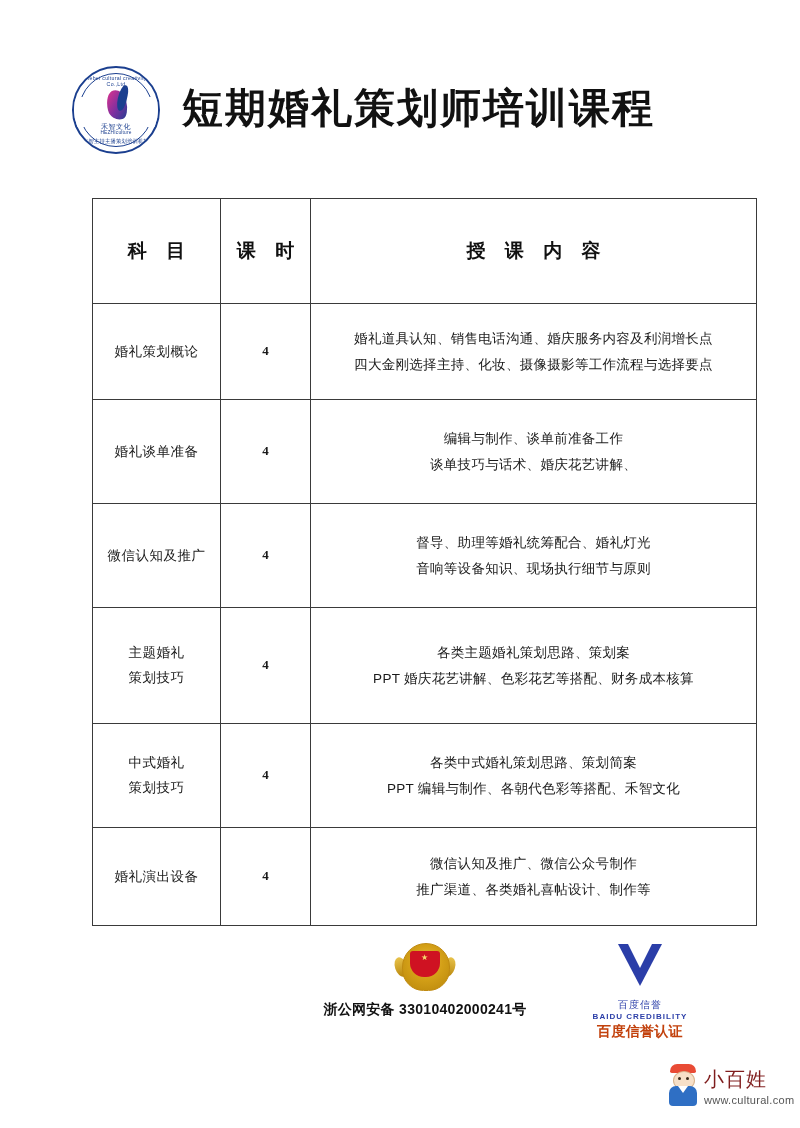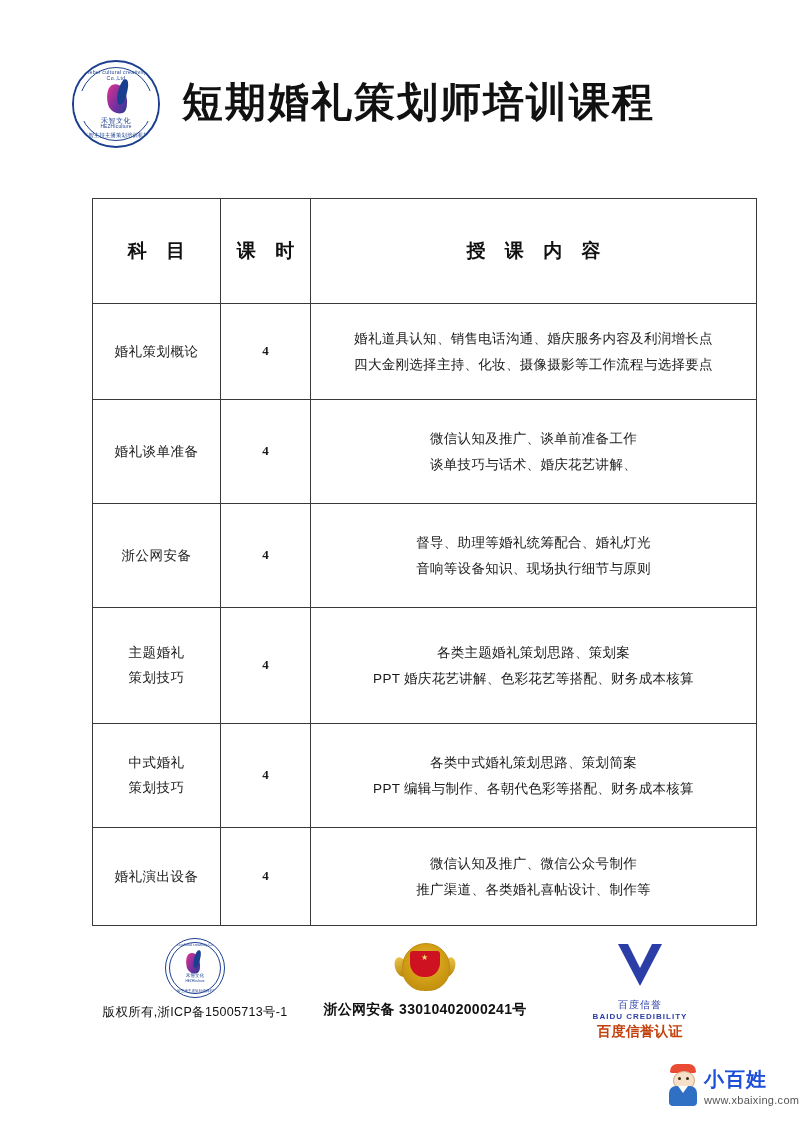--- a/index.html
+++ b/index.html
@@ -12,21 +12,21 @@
     height: 1128px;
     position: relative;
     font-family: "Liberation Sans", sans-serif;
     color: #1a1a1a;
     overflow: hidden;
   }
 
   
   .header {
     position: absolute;
-    top: 56px;
+    top: 62px;
     left: 68px;
     width: 664px;
     height: 92px;
     display: flex;
     align-items: center;
   }
   .logo-wrap {
     width: 92px;
     height: 92px;
     flex: 0 0 92px;
@@ -382,22 +382,22 @@
     position: absolute; left: 12px; top: 22px;
     width: 10px; height: 7px;
     background: #ffffff;
     clip-path: polygon(0 0, 100% 0, 50% 100%);
   }
   .wm-text {
     position: absolute;
     left: 38px;
     top: 6px;
     font-size: 20px;
-    font-weight: bold;
-    color: #1d4ed8;
+    font-weight: normal;
+    color: #7f1d1d;
     letter-spacing: 1px;
   }
   .wm-url {
     position: absolute;
     left: 38px;
     top: 34px;
     font-size: 11px;
     color: #555;
     letter-spacing: 0.3px;
   }
@@ -445,27 +445,27 @@
           <div>婚礼道具认知、销售电话沟通、婚庆服务内容及利润增长点</div>
           <div>四大金刚选择主持、化妆、摄像摄影等工作流程与选择要点</div>
         </td>
       </tr>
       <tr class="r-h-2">
         <td class="subject">
           <div>婚礼谈单准备</div>
         </td>
         <td class="hours">4</td>
         <td class="content">
-          <div>微信认知及推广、谈单前准备工作</div>
+          <div>编辑与制作、谈单前准备工作</div>
           <div>谈单技巧与话术、婚庆花艺讲解、</div>
         </td>
       </tr>
       <tr class="r-h-3">
         <td class="subject">
-          <div>浙公网安备</div>
+          <div>微信认知及推广</div>
         </td>
         <td class="hours">4</td>
         <td class="content">
           <div>督导、助理等婚礼统筹配合、婚礼灯光</div>
           <div>音响等设备知识、现场执行细节与原则</div>
         </td>
       </tr>
       <tr class="r-h-4">
         <td class="subject subject-2line">
           <div>主题婚礼</div>
@@ -478,51 +478,39 @@
         </td>
       </tr>
       <tr class="r-h-5">
         <td class="subject subject-2line">
           <div>中式婚礼</div>
           <div>策划技巧</div>
         </td>
         <td class="hours">4</td>
         <td class="content">
           <div>各类中式婚礼策划思路、策划简案</div>
-          <div>PPT 编辑与制作、各朝代色彩等搭配、财务成本核算</div>
+          <div>PPT 编辑与制作、各朝代色彩等搭配、禾智文化</div>
         </td>
       </tr>
       <tr class="r-h-6">
         <td class="subject">
           <div>婚礼演出设备</div>
         </td>
         <td class="hours">4</td>
         <td class="content">
           <div>微信认知及推广、微信公众号制作</div>
           <div>推广渠道、各类婚礼喜帖设计、制作等</div>
         </td>
       </tr>
     </tbody>
   </table>
 </div>
 
 <div class="footer">
 
-  <div class="badge-col badge-a">
-    <div class="mini-logo">
-      <div class="logo-inner-ring"></div>
-      <div class="marc-top">Hebei cultural creativity Co.,Ltd</div>
-      <div class="mswoosh"></div>
-      <div class="mswoosh2"></div>
-      <div class="mcn">禾智文化</div>
-      <div class="men">HEZHIculture</div>
-      <div class="marc-bottom">木智主持主播策划培训机构</div>
-    </div>
-    <div class="footer-caption">版权所有,浙ICP备15005713号-1</div>
-  </div>
 
   <div class="badge-col badge-b">
     <div class="gov-emblem">
       <div class="gov-wings-l"></div>
       <div class="gov-wings-r"></div>
       <div class="gov-shield"></div>
       <div class="gov-red"></div>
       <div class="gov-star">★</div>
     </div>
     <div class="footer-caption strong">浙公网安备 33010402000241号</div>
@@ -543,14 +531,14 @@
 <div class="watermark">
   <div class="wm-fig">
     <div class="wm-hat"></div>
     <div class="wm-face"></div>
     <div class="wm-eye-l"></div>
     <div class="wm-eye-r"></div>
     <div class="wm-body"></div>
     <div class="wm-collar"></div>
   </div>
   <div class="wm-text">小百姓</div>
-  <div class="wm-url">www.xbaixing.com</div>
+  <div class="wm-url">www.cultural.com</div>
 </div>
 
 </body></html>

